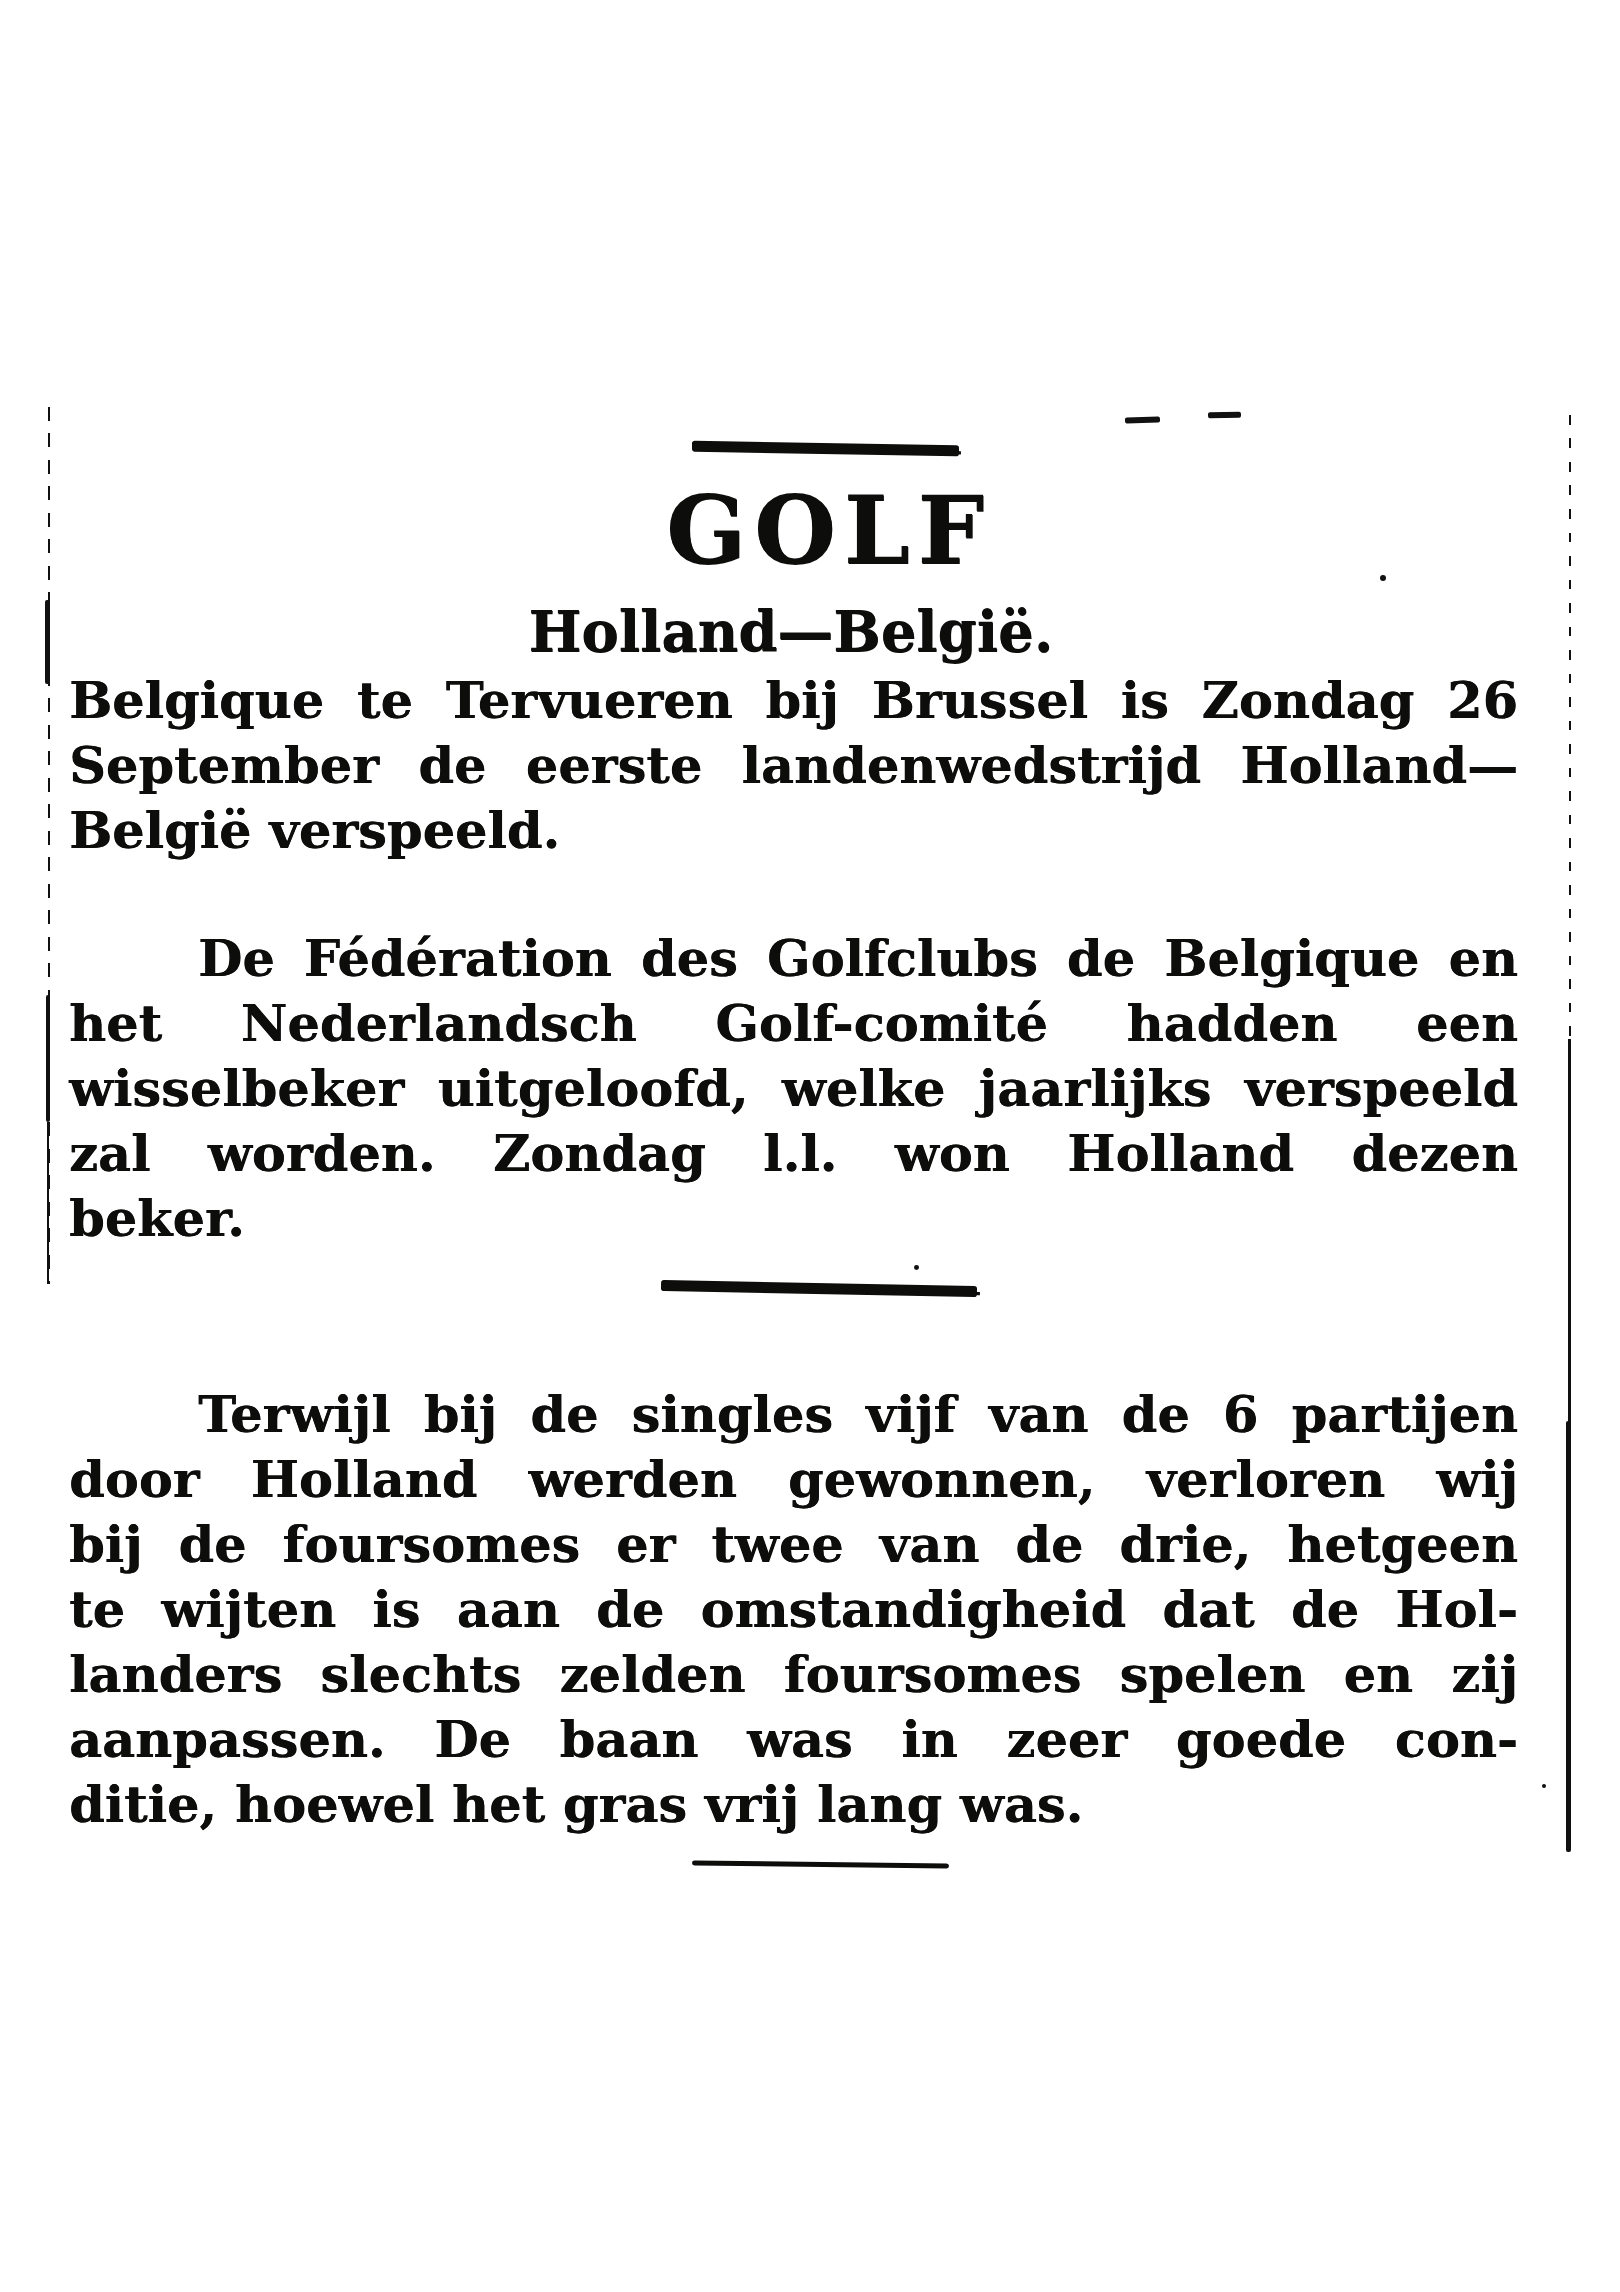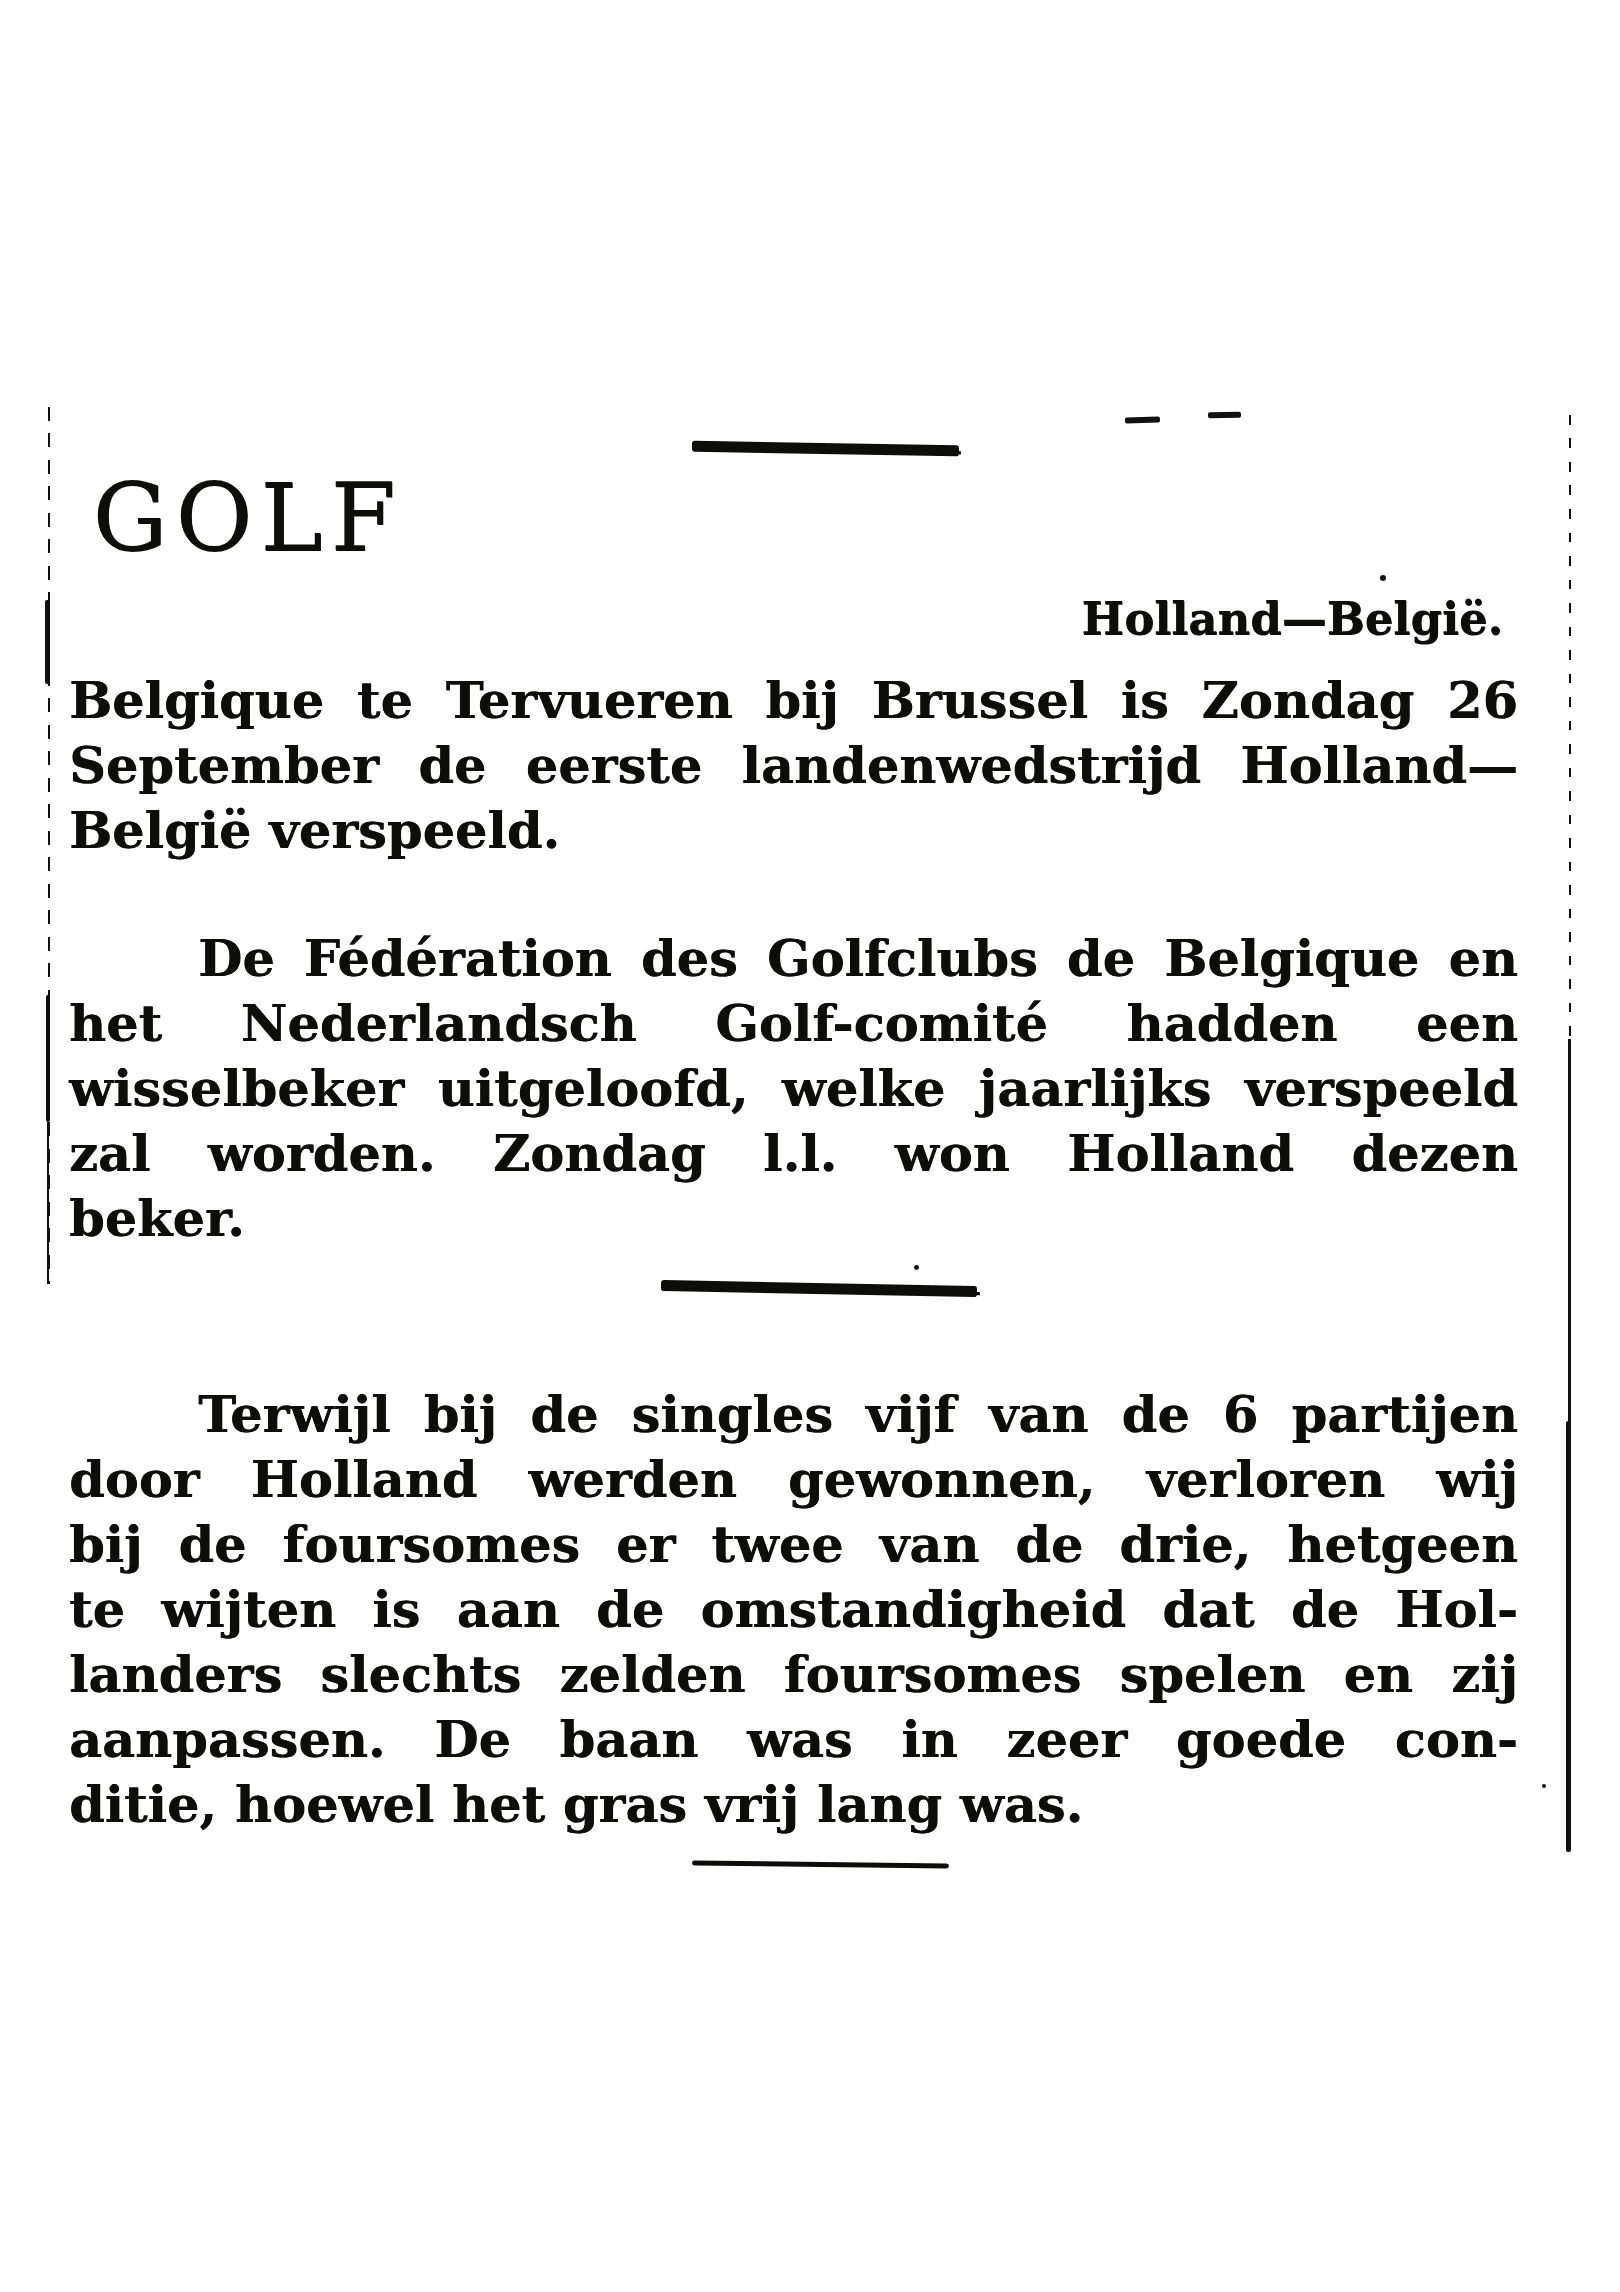--- a/index.html
+++ b/index.html
@@ -7,30 +7,30 @@
     position:relative;
     width:1620px;height:2293px;
     background:#ffffff;
     overflow:hidden;
     font-family:"DejaVu Serif", serif;
     color:#0d0d0c;
   }
   
   .title{
     position:absolute;left:69px;top:469px;width:1449px;
-    margin:0;
-    font-size:94px;line-height:98px;font-weight:400;
+    margin:12px;text-align:center;
+    font-size:94px;line-height:98px;font-weight:700;
     letter-spacing:7.8px;
     transform:translateX(23.5px);
     text-shadow:0.5px 0.5px 0 #0d0d0c;
   }
   .subtitle{
     position:absolute;left:69px;top:578px;width:1449px;
-    margin:0;text-align:right;
-    font-size:45px;line-height:82px;font-weight:700;
+    margin:12px;text-align:center;
+    font-size:56px;line-height:82px;font-weight:700;
     transform:translateX(-14.7px);
     text-shadow:0.5px 0.5px 0 #0d0d0c;
   }
   
   .para{
     position:absolute;left:69px;width:1449px;
     font-size:51px;font-weight:700;
     text-shadow:0.4px 0.4px 0 #0d0d0c;
   }
   .p1{top:668px;}

